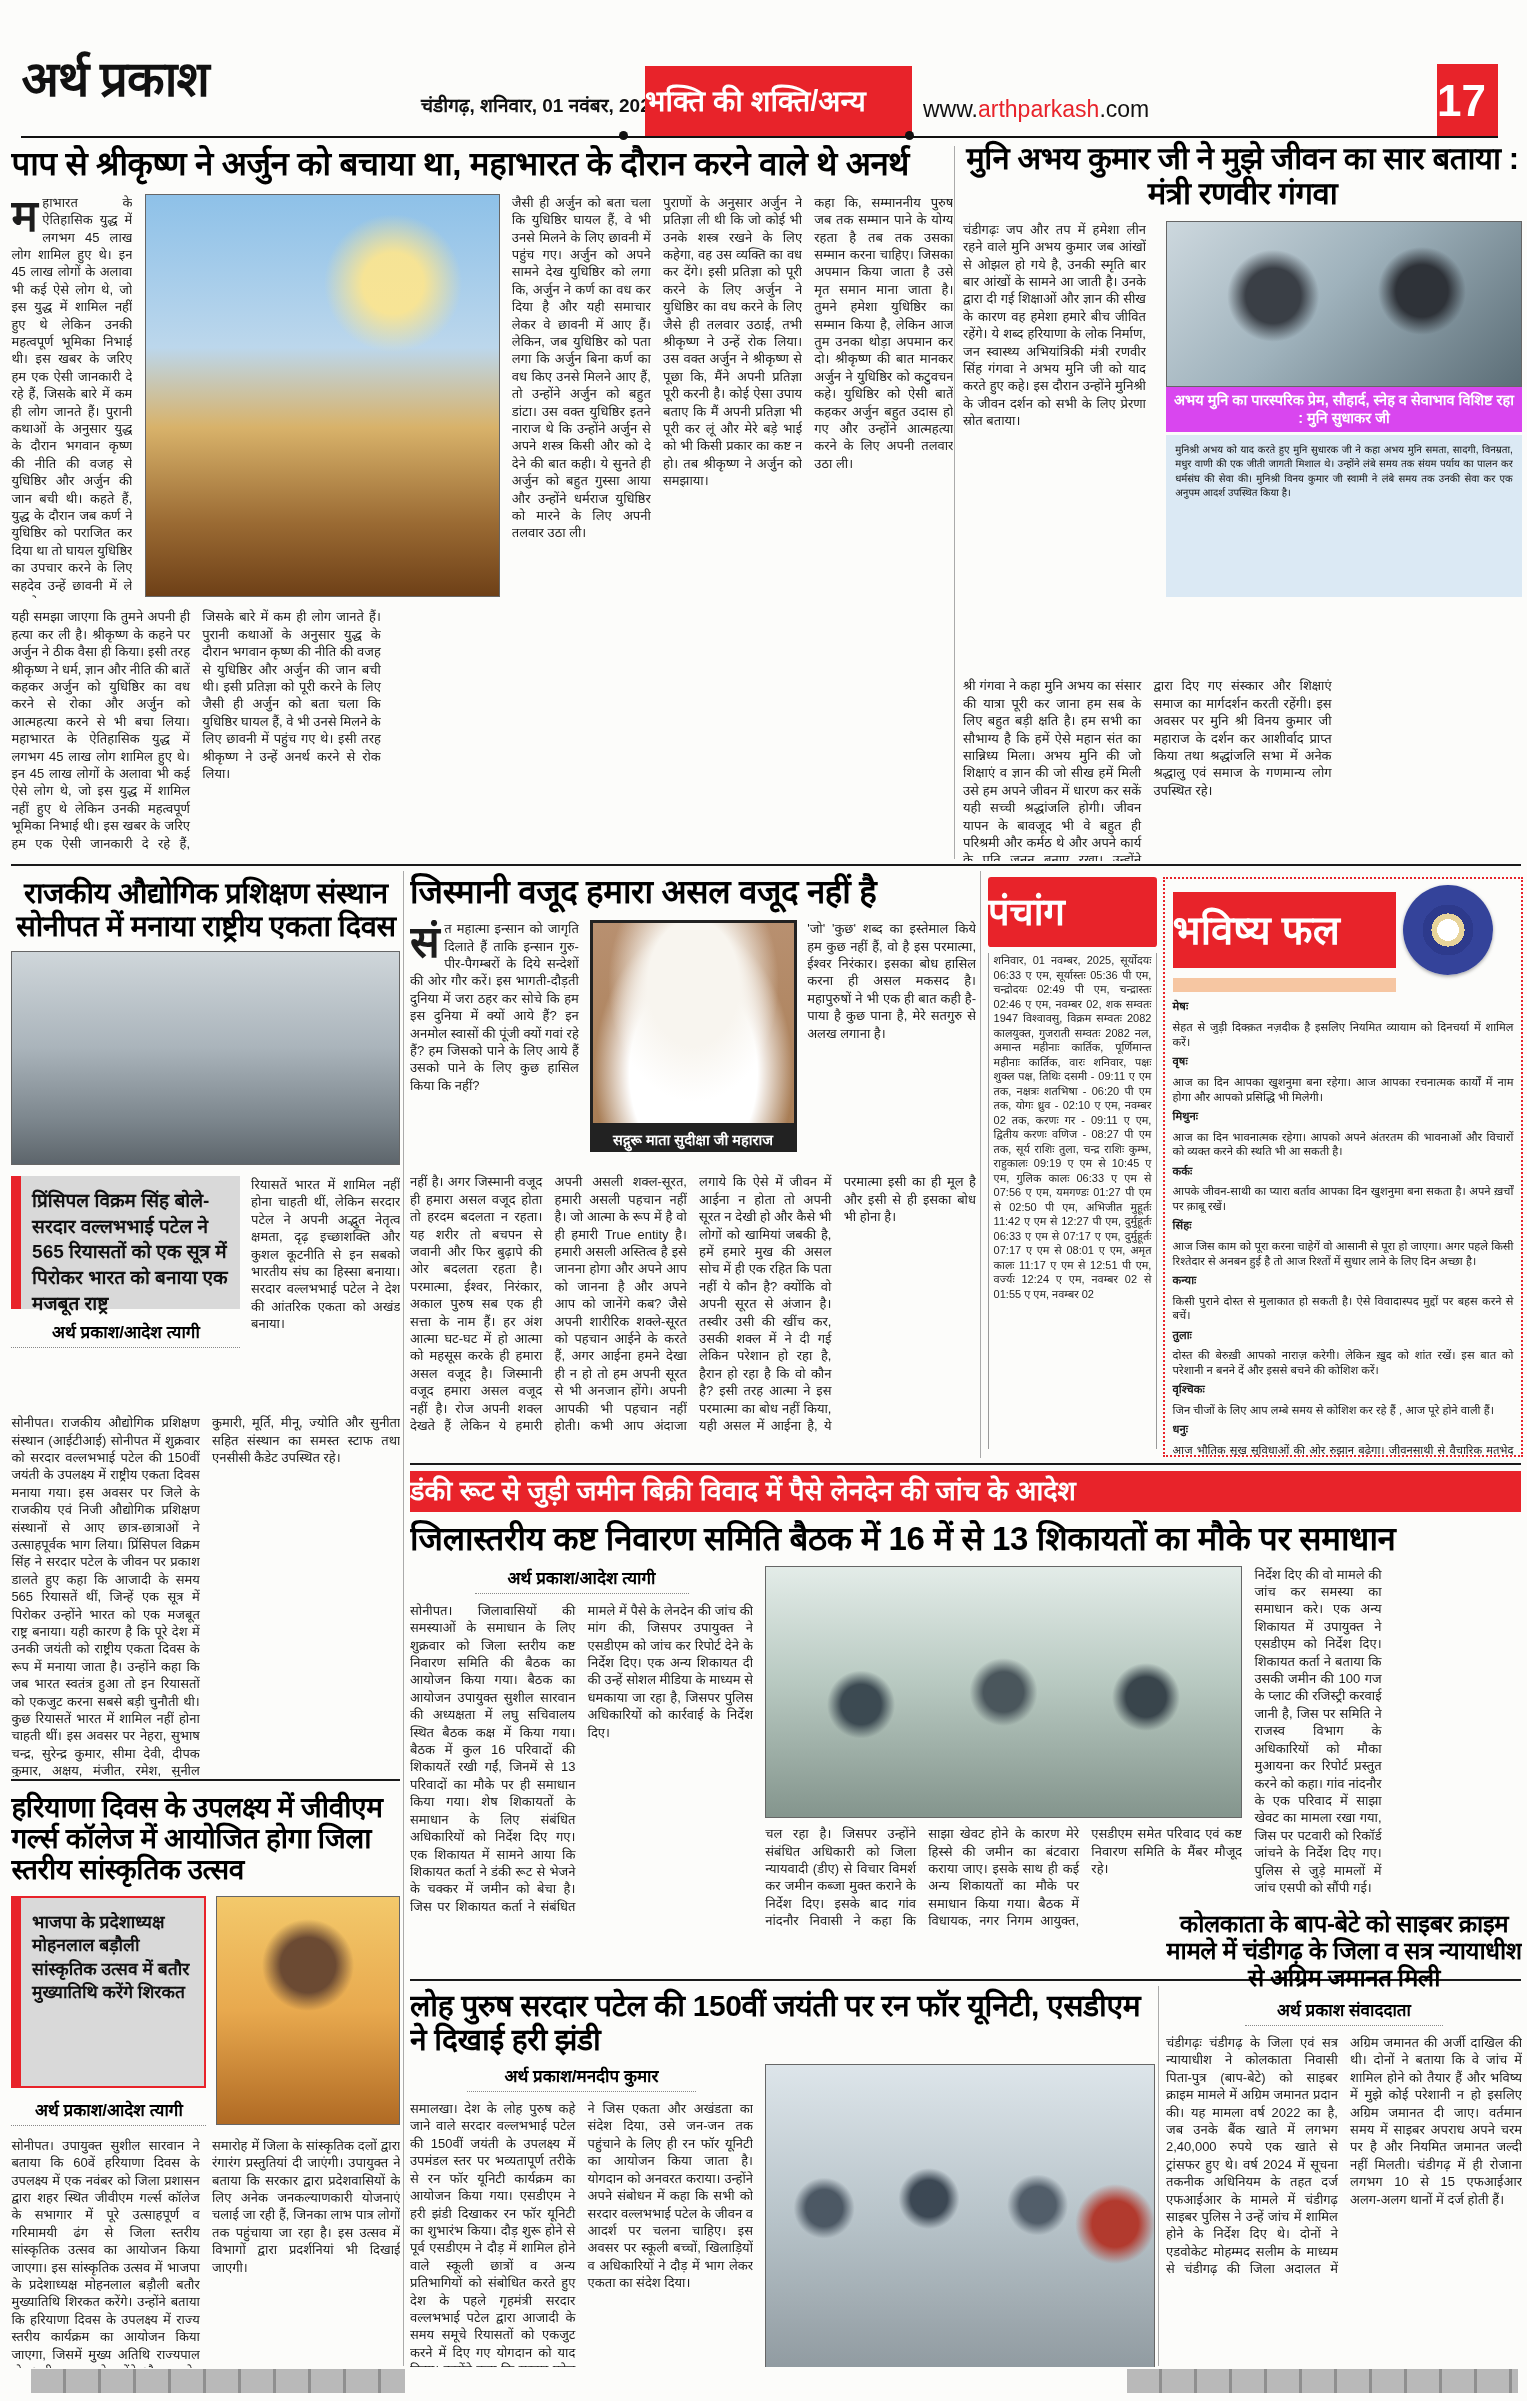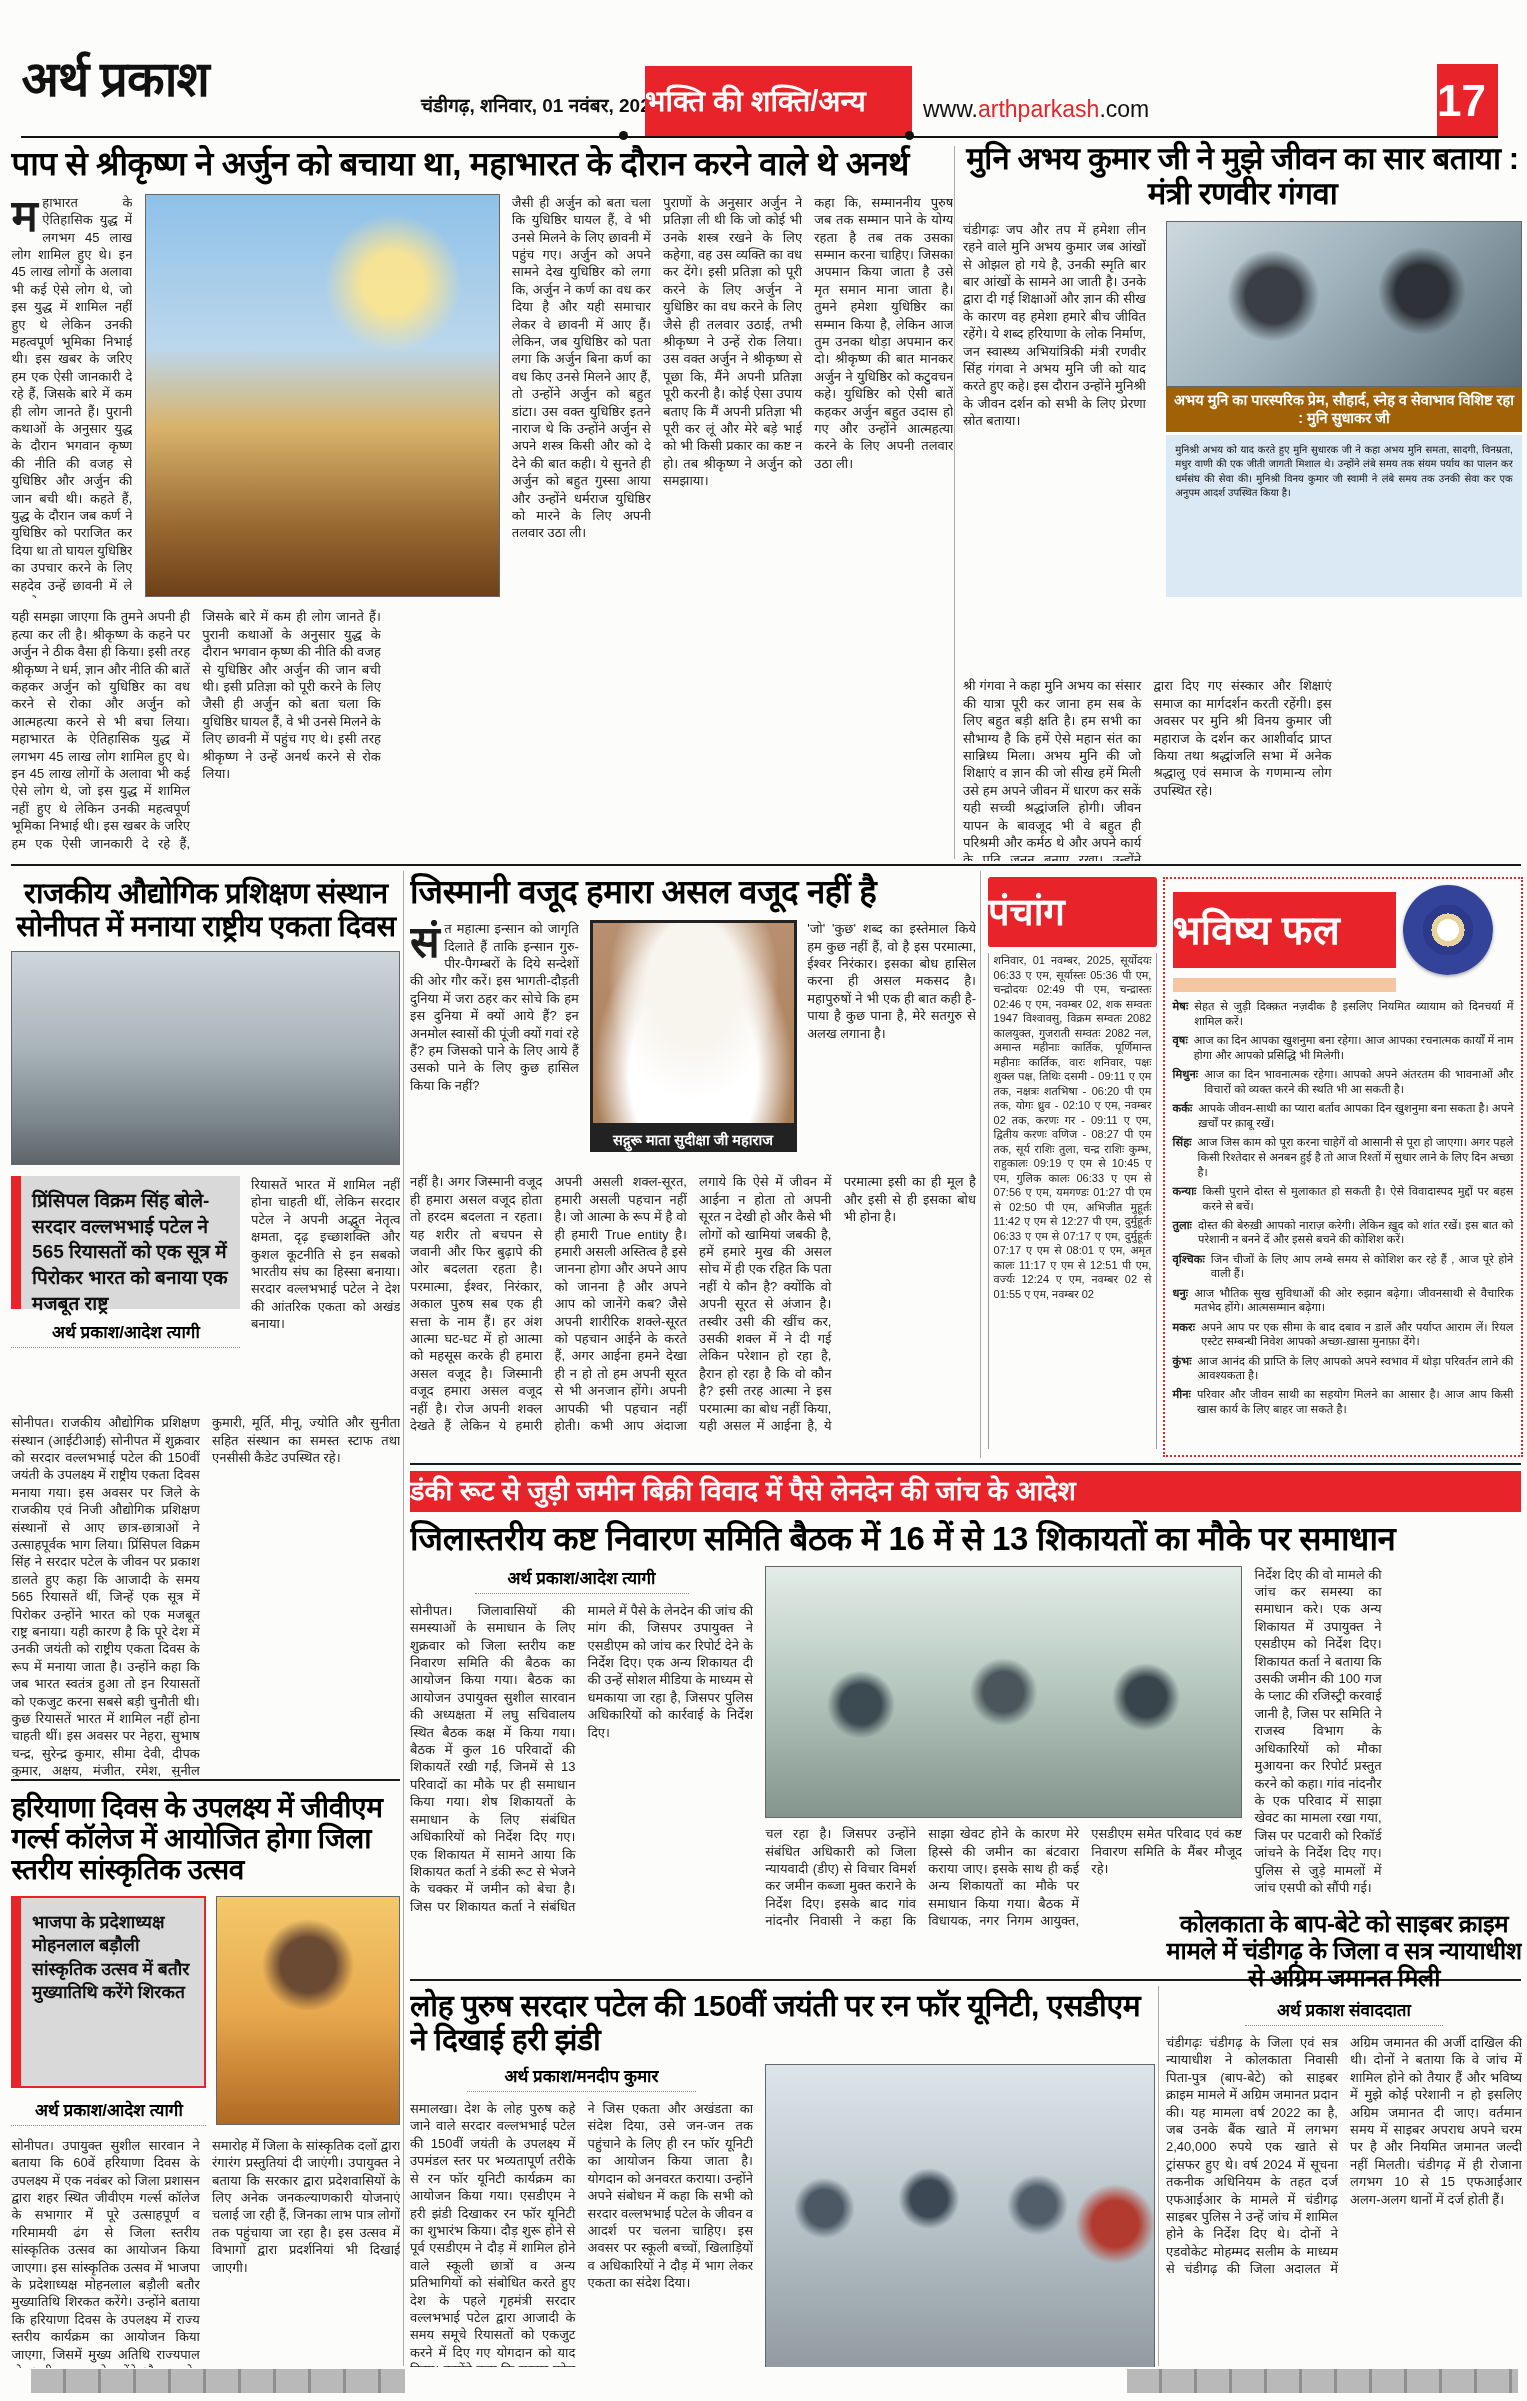--- a/index.html
+++ b/index.html
@@ -12,24 +12,24 @@
   .cols3{column-count:3;column-gap:12.2px;column-fill:auto;height:100%;}
   .cols4{column-count:4;column-gap:12.2px;column-fill:auto;height:100%;}
   .cols5{column-count:5;column-gap:12.2px;column-fill:auto;height:100%;}
   .photo{border:0.8px solid #666;box-sizing:border-box;}
   .byline{font-weight:700;font-size:17px;text-align:center;color:#000;padding-bottom:4.6px;border-bottom:1.5px dotted #888;}
   .dropcap{float:left;font-size:44px;line-height:.85;font-weight:700;padding:3.1px 4.6px 0 0;}
   .quote-box{background:#d9d9d9;border-left:10.7px solid #e8232a;padding:12.2px 10.7px;font-size:19px;font-weight:700;line-height:1.35;box-sizing:border-box;}
   .red-banner{background:#e8232a;color:#fff;font-weight:700;text-align:left;box-sizing:border-box;}
   .vline{width:0.8px;background:#aaa;}
   .hline{height:2.3px;background:#1a1a1a;}
-  .cap-band{background:#a16207;color:#fff;font-weight:700;font-size:14.5px;text-align:center;line-height:1.3;padding:3.8px 4.6px;box-sizing:border-box;}
+  .cap-band{background:#d946ef;color:#fff;font-weight:700;font-size:14.5px;text-align:center;line-height:1.3;padding:3.8px 4.6px;box-sizing:border-box;}
   .blue-note{background:#dbe9f4;font-size:10px;line-height:1.45;padding:7.6px 9.2px;box-sizing:border-box;color:#111;}
   .sign{font-weight:700;white-space:nowrap;}
-  .bh-row{display:flex;gap:6.1px;margin-bottom:4.6px;}
+  .bh-row{display:flex;gap:6.1px;margin-bottom:4.6px;flex-direction:column;}
   .bh-text{flex:1;}
   .overflow{overflow:hidden;box-sizing:border-box;}
 </style>
 </head>
 <body>
 
 <div class="page">
 
   <div class="abs" style="left:21.4px;top:44px;width:198px;font-size:49px;font-weight:800;letter-spacing:-0.8px;font-family:'Liberation Serif','DejaVu Serif',serif;">अर्थ प्रकाश</div>
   <div class="abs" style="left:421px;top:92px;font-size:19px;font-weight:700;">चंडीगढ़, शनिवार, 01 नवंबर, 2025</div>

